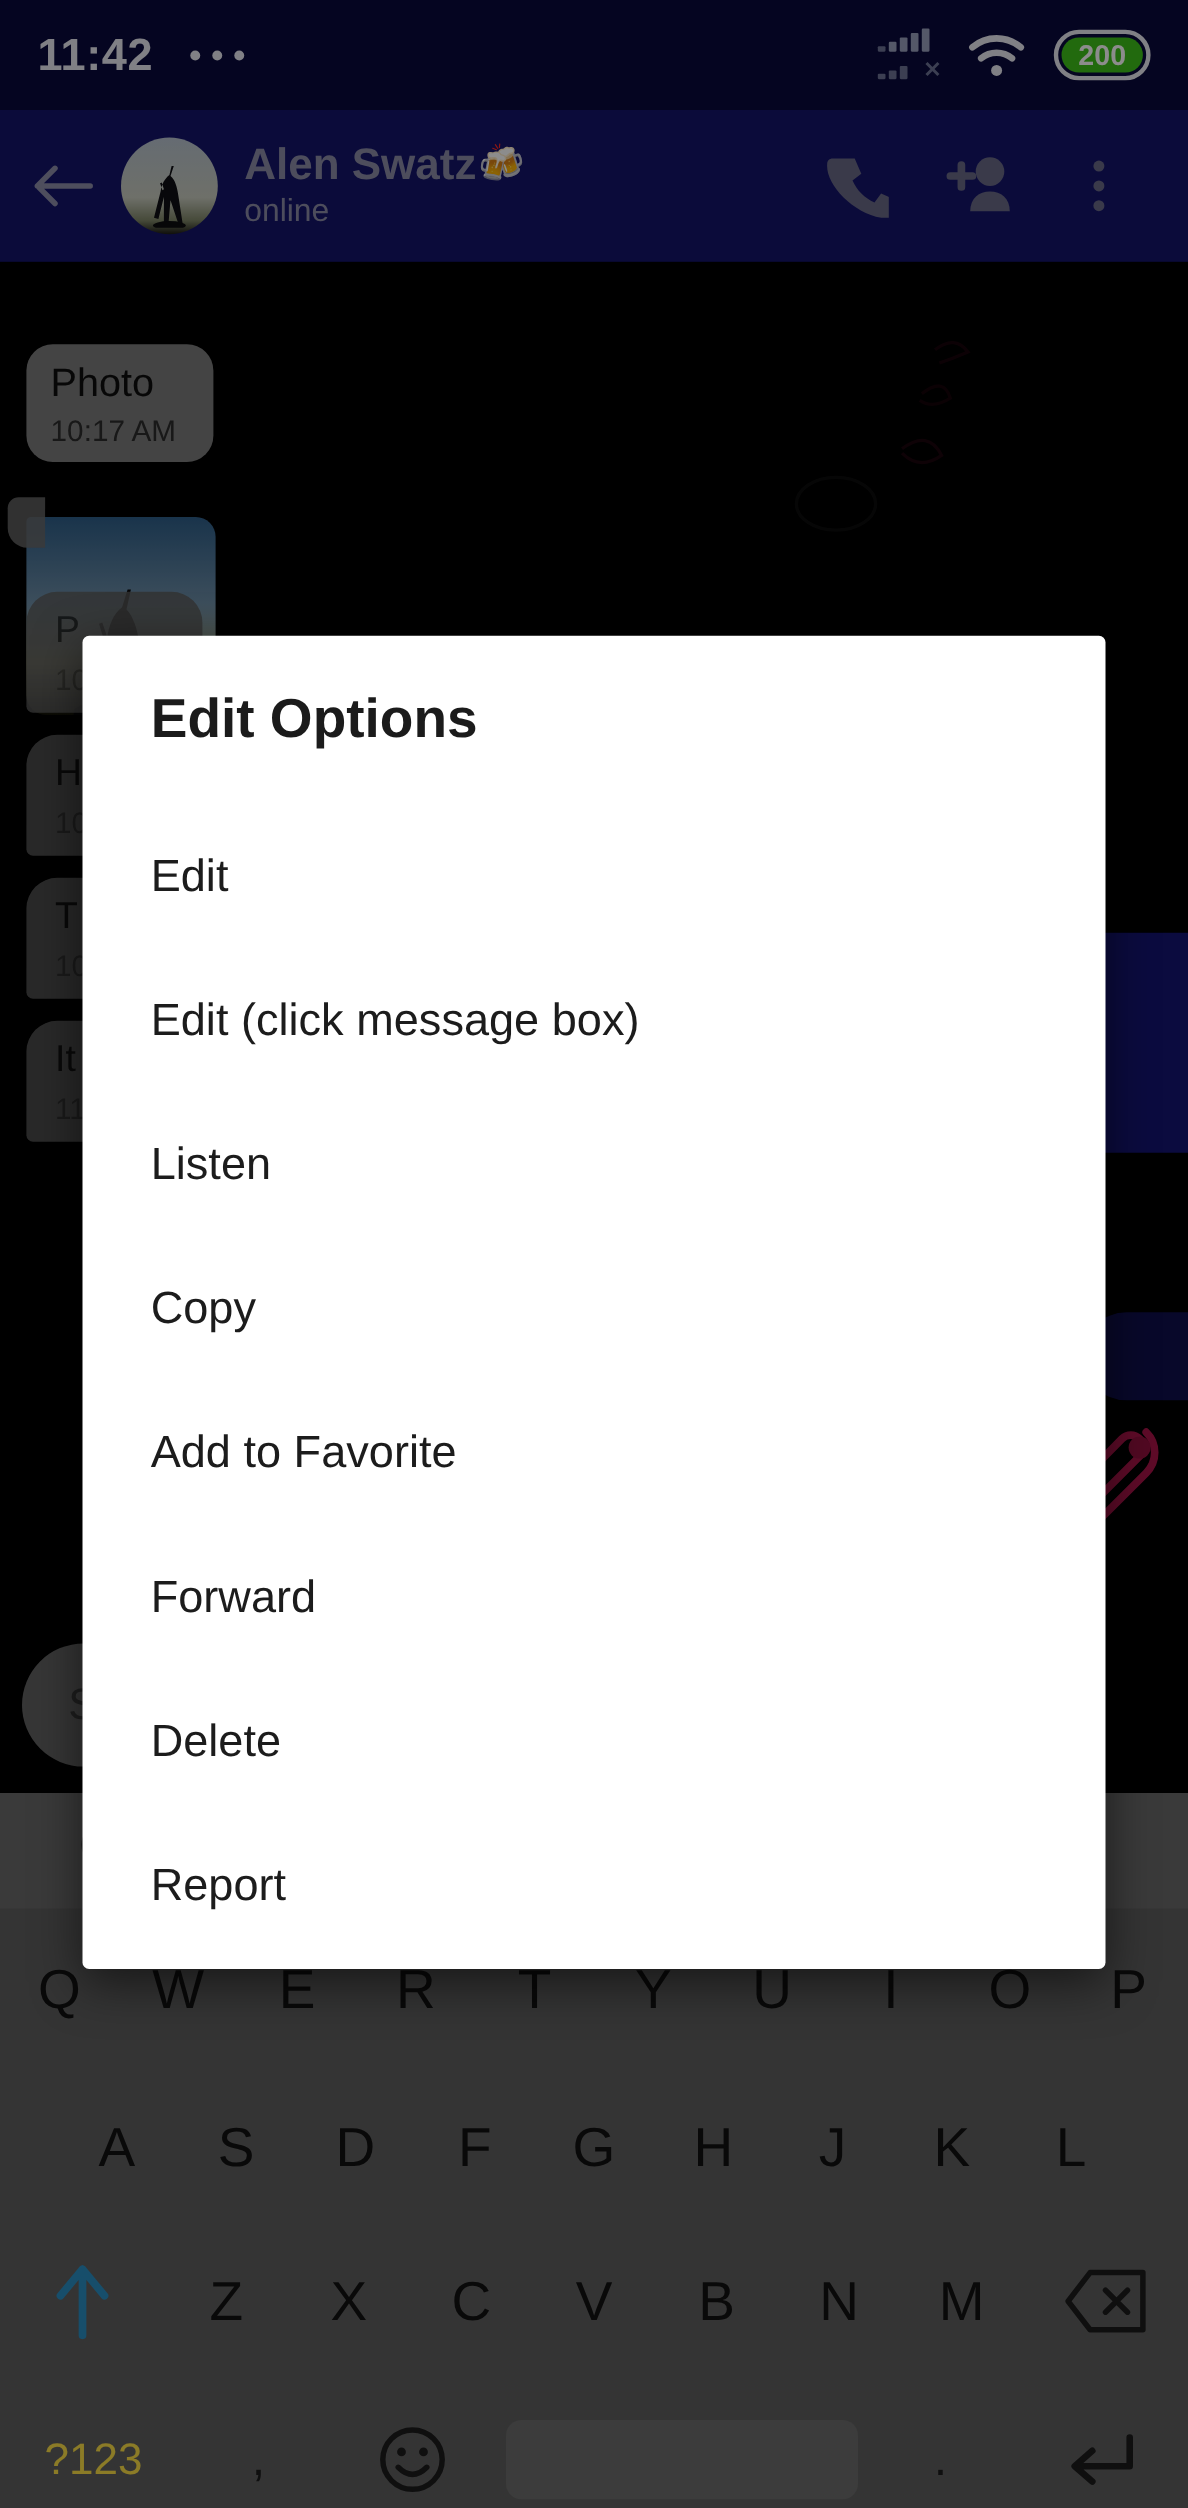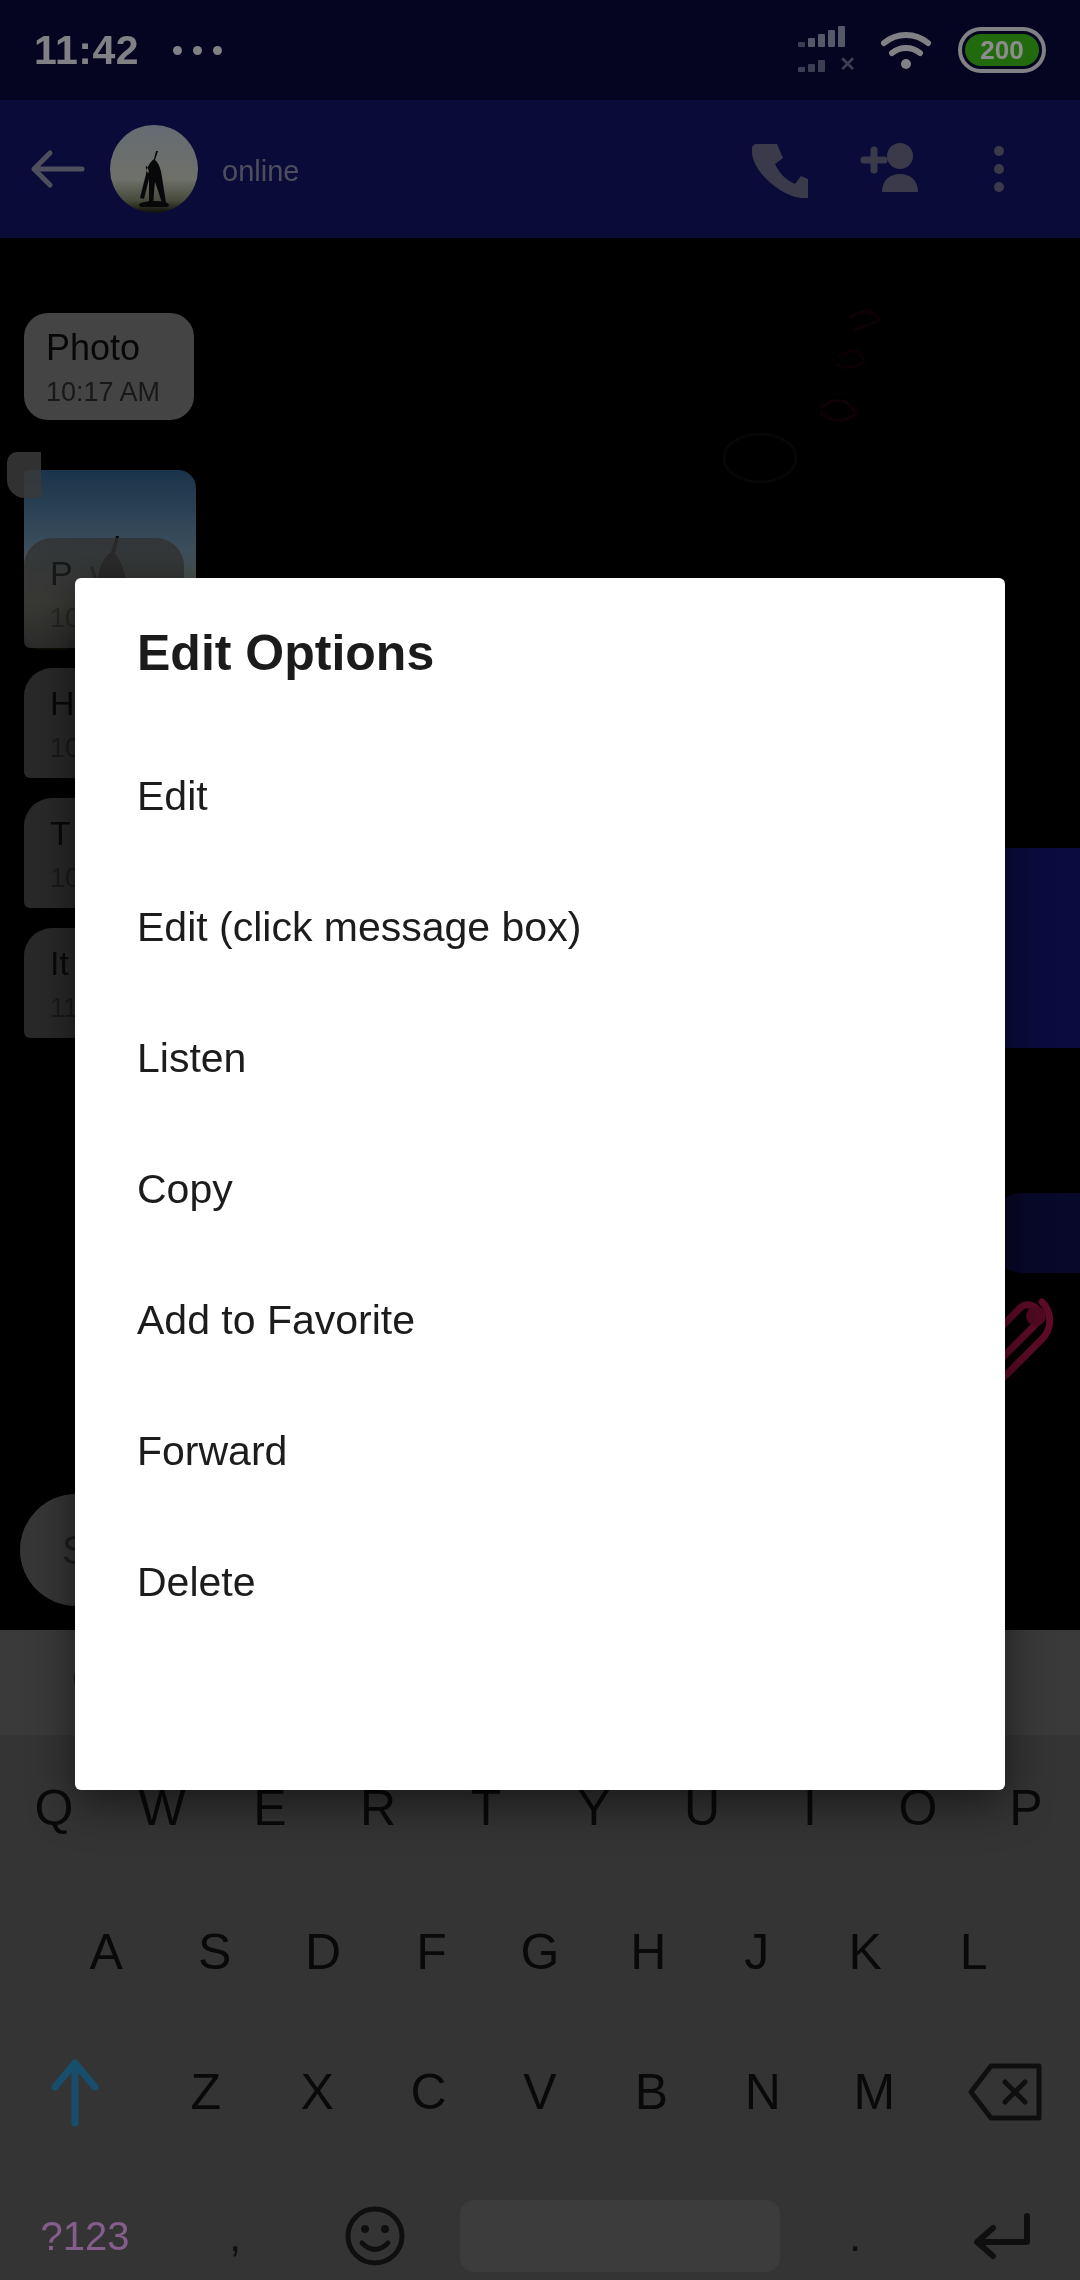--- a/index.html
+++ b/index.html
@@ -137,21 +137,21 @@
   .kb-suggest .sg1{ left:72px; top:26px; }
   .kb-suggest .sg2{ right:84px; top:26px; }
   .kb-row{ position:absolute; left:0; width:1080px; display:flex; align-items:center; }
   .kb-key{ flex:1 1 0; text-align:center; color:#111; font-size:50px; font-weight:400; }
   .kb-r1{ top:128px; height:100px; }
   .kb-r2{ top:272px; height:100px; padding:0 52px; }
   .kb-r3{ top:412px; height:100px; }
   .kb-r4{ top:556px; height:100px; }
   .kb-shift{ flex:0 0 150px; display:flex; align-items:center; justify-content:center; }
   .kb-del{ flex:0 0 150px; display:flex; align-items:center; justify-content:center; }
-  .kb-num{ flex:0 0 170px; text-align:center; color:#f0abfc; font-size:40px; }
+  .kb-num{ flex:0 0 170px; text-align:center; color:#fde047; font-size:40px; }
   .kb-comma{ flex:0 0 130px; text-align:center; color:#1d1d1d; font-size:44px; }
   .kb-emoji{ flex:0 0 150px; display:flex; align-items:center; justify-content:center; }
   .kb-space{ flex:1 1 auto; height:72px; background:#6d6d6d; border-radius:14px; margin:0 10px; }
   .kb-period{ flex:0 0 130px; text-align:center; color:#1d1d1d; font-size:44px; }
   .kb-enter{ flex:0 0 160px; display:flex; align-items:center; justify-content:center; }
 
   
   .scrim{ position:absolute; inset:0; background:rgba(0,0,0,0.45); z-index:8; }
   .dialog{
     position:absolute; left:75px; top:578px; width:930px; height:1212px;
@@ -303,39 +303,44 @@
   <div class="dialog">
     <div class="dlg-title">Edit Options</div>
     <div class="dlg-list">
       <div class="dlg-item">Edit</div>
       <div class="dlg-item">Edit (click message box)</div>
       <div class="dlg-item">Listen</div>
       <div class="dlg-item">Copy</div>
       <div class="dlg-item">Add to Favorite</div>
       <div class="dlg-item">Forward</div>
       <div class="dlg-item">Delete</div>
+      <div class="dlg-item">Report</div>
     </div>
   </div>
 
   <div class="appbar">
     <div class="back-arrow">
       <svg width="62" height="62" viewBox="0 0 62 62">
         <path d="M56 31 L8 31 M24 15 L8 31 L24 47" stroke="#8e8eaa" stroke-width="5" fill="none" stroke-linecap="round" stroke-linejoin="round"></path>
       </svg>
     </div>
 
     <div class="avatar">
       <svg class="fig" viewBox="0 0 30 58">
         <path d="M15 10 L17 2 L19 2 L16 11 C20 14 22 21 23 28 L27 54 L23 54 L16 33 L14 56 L10 56 L10 30 L5 50 L1 49 L7 25 C8 18 11 13 15 10 Z
                  M10 23 L8 17 L6.5 17.5 L8.7 24 Z" fill="#101014"></path>
         <ellipse cx="15" cy="56" rx="15" ry="4" fill="#0d0d10"></ellipse>
       </svg>
     </div>
 
     <div class="peer">
+      <div class="peer-name">
+        <span>Alen Swatz</span>
+          <span class="emoji">🍻</span>
+      </div>
       <div class="peer-status">online</div>
     </div>
 
     <div class="bar-actions">
       <div class="bar-btn">
         <svg width="58" height="58" viewBox="0 0 58 58">
           <path d="M12 6 h12 l6 14 -8 6 c4 9 11 16 20 20 l6 -8 14 6 v12 c0 3 -2 5 -5 5 C27 61 -3 31 -1 11 c0 -3 2 -5 5 -5 Z" transform="translate(3,-2)" fill="#6a6a88"></path>
         </svg>
       </div>
       <div class="bar-btn">

